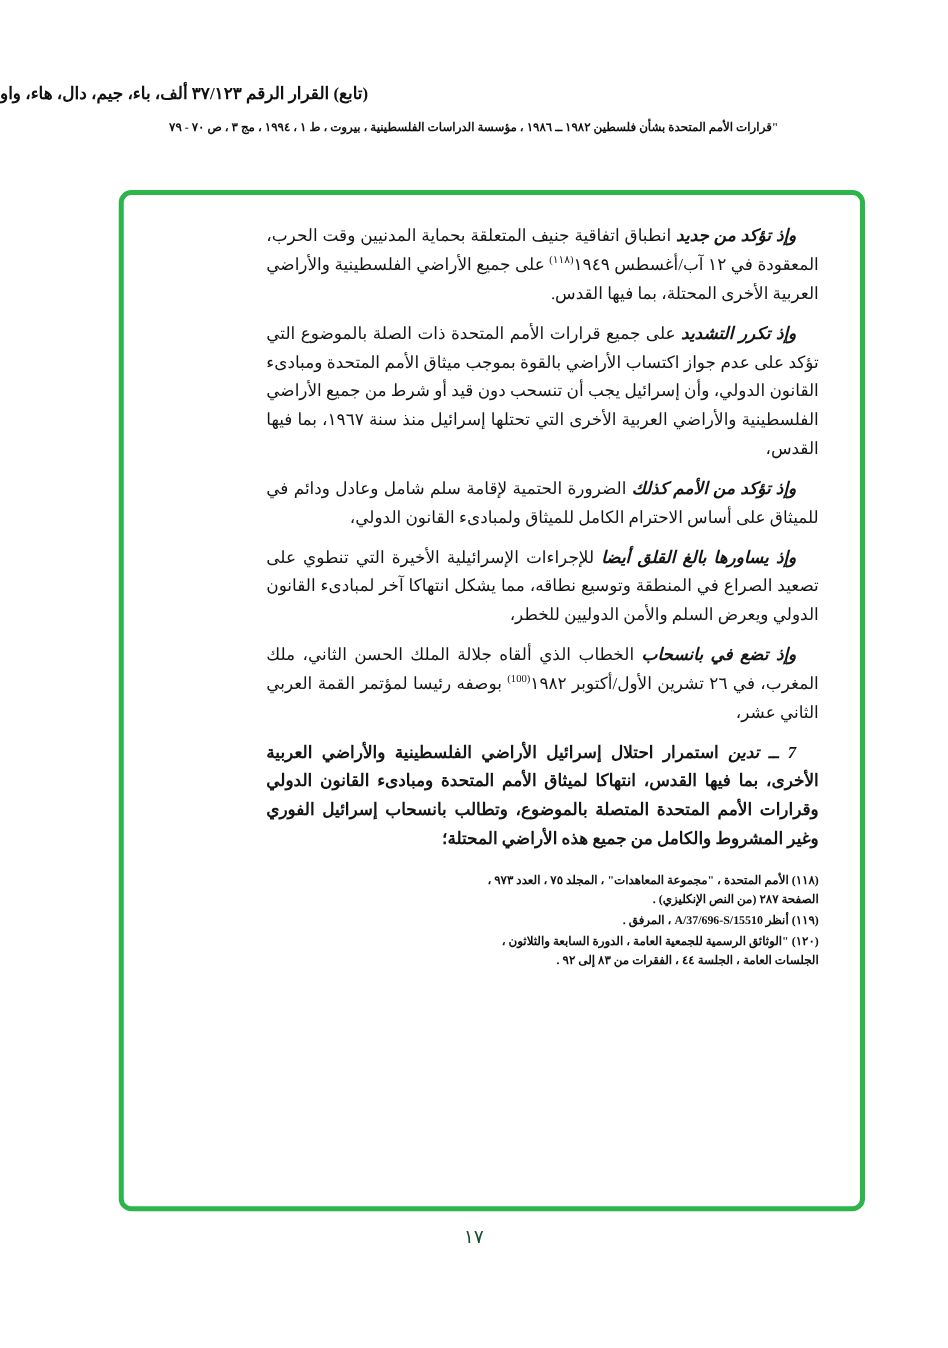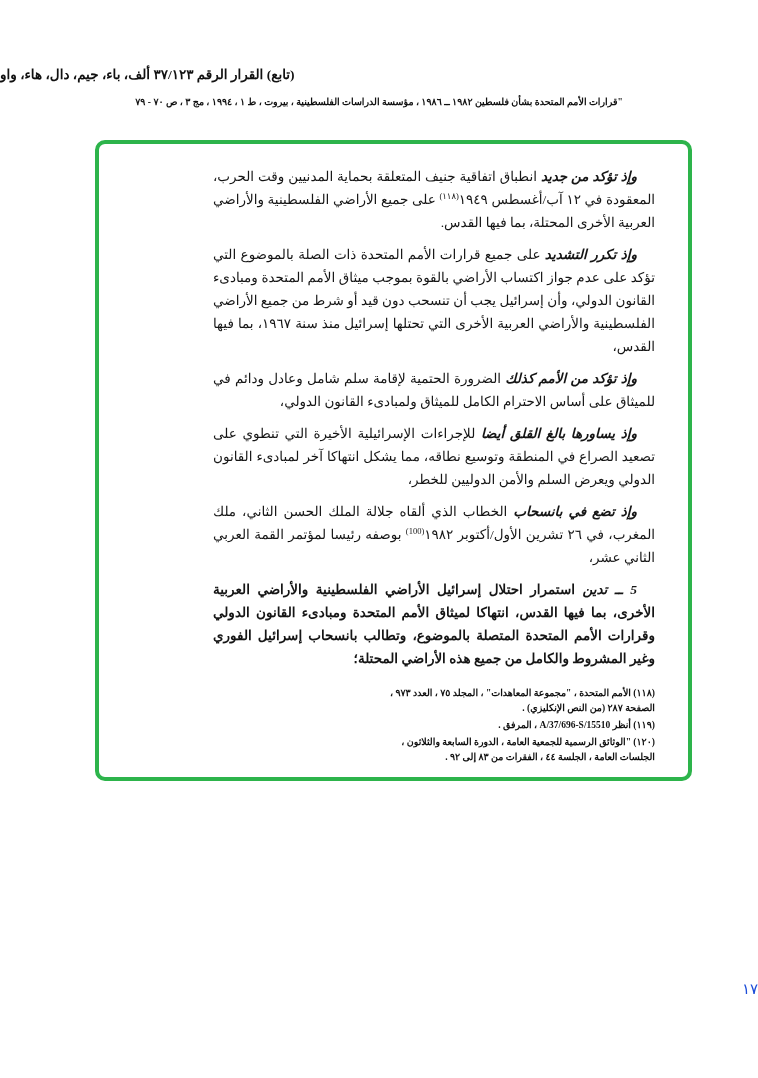--- a/index.html
+++ b/index.html
@@ -34,24 +34,24 @@
     left: 0;
     width: 100%;
     text-align: center;
     font-size: 9.5px;
     font-weight: bold;
     color: #111;
   }
   
   .green-box {
     position: absolute;
-    top: 140px;
+    top: 152px;
     left: 95px;
     width: 597px;
-    height: 641px;
+    height: 817px;
     box-sizing: border-box;
     border: 4px solid #2db44b;
     border-radius: 10px;
     background: #ffffff;
   }
   
   .body-text {
     width: 442px;
     margin: 21px 33px 0 0;
     color: #151515;
@@ -87,22 +87,23 @@
     line-height: 15px;
     text-align: right;
     color: #111;
   }
   
   .page-number {
     position: absolute;
     top: 980px;
     left: 0;
     width: 100%;
+    text-align: center;
     font-size: 15px;
-    color: #1d4ed8;
+    color: #14532d;
   }
 </style>
 </head>
 <body>
 
 <div class="page">
 
   <div class="header-title">(تابع) القرار الرقم ٣٧/١٢٣ ألف، باء، جيم، دال، هاء، واو</div>
 
   <div class="header-source">"قرارات الأمم المتحدة بشأن فلسطين ١٩٨٢ ــ ١٩٨٦ ، مؤسسة الدراسات الفلسطينية ، بيروت ، ط ١ ، ١٩٩٤ ، مج ٣ ، ص ٧٠ - ٧٩</div>
@@ -115,21 +116,21 @@
 
       <p class="para"><span class="lead">وإذ تكرر التشديد</span><span> على جميع قرارات الأمم المتحدة ذات الصلة بالموضوع التي تؤكد على عدم جواز اكتساب الأراضي بالقوة بموجب ميثاق الأمم المتحدة ومبادىء القانون الدولي، وأن إسرائيل يجب أن تنسحب دون قيد أو شرط من جميع الأراضي الفلسطينية والأراضي العربية الأخرى التي تحتلها إسرائيل منذ سنة ١٩٦٧، بما فيها القدس،</span><sup></sup><span></span></p>
 
       <p class="para"><span class="lead">وإذ تؤكد من الأمم كذلك</span><span> الضرورة الحتمية لإقامة سلم شامل وعادل ودائم في للميثاق على أساس الاحترام الكامل للميثاق ولمبادىء القانون الدولي،</span><sup></sup><span></span></p>
 
       <p class="para"><span class="lead">وإذ يساورها بالغ القلق أيضا</span><span> للإجراءات الإسرائيلية الأخيرة التي تنطوي على تصعيد الصراع في المنطقة وتوسيع نطاقه، مما يشكل انتهاكا آخر لمبادىء القانون الدولي ويعرض السلم والأمن الدوليين للخطر،</span><sup></sup><span></span></p>
 
 
       <p class="para"><span class="lead">وإذ تضع في بانسحاب</span><span> الخطاب الذي ألقاه جلالة الملك الحسن الثاني، ملك المغرب، في ٢٦ تشرين الأول/أكتوبر ١٩٨٢</span><sup>(100)</sup><span> بوصفه رئيسا لمؤتمر القمة العربي الثاني عشر،</span></p>
 
-      <p class="para bold-para"><span class="lead">5 ــ تدين</span><span> استمرار احتلال إسرائيل الأراضي الفلسطينية والأراضي العربية الأخرى، بما فيها القدس، انتهاكا لميثاق الأمم المتحدة ومبادىء القانون الدولي وقرارات الأمم المتحدة المتصلة بالموضوع، وتطالب بانسحاب إسرائيل الفوري وغير المشروط والكامل من جميع هذه الأراضي المحتلة؛</span><sup></sup><span></span></p>
+      <p class="para bold-para"><span class="lead">7 ــ تدين</span><span> استمرار احتلال إسرائيل الأراضي الفلسطينية والأراضي العربية الأخرى، بما فيها القدس، انتهاكا لميثاق الأمم المتحدة ومبادىء القانون الدولي وقرارات الأمم المتحدة المتصلة بالموضوع، وتطالب بانسحاب إسرائيل الفوري وغير المشروط والكامل من جميع هذه الأراضي المحتلة؛</span><sup></sup><span></span></p>
 
     </div>
 
     <div class="footnotes">
       <p class="footnote">(١١٨) الأمم المتحدة ، "مجموعة المعاهدات" ، المجلد ٧٥ ، العدد ٩٧٣ ، الصفحة ٢٨٧ (من النص الإنكليزي) .</p>
       <p class="footnote">(١١٩) أنظر A/37/696-S/15510 ، المرفق .</p>
       <p class="footnote">(١٢٠) "الوثائق الرسمية للجمعية العامة ، الدورة السابعة والثلاثون ، الجلسات العامة ، الجلسة ٤٤ ، الفقرات من ٨٣ إلى ٩٢ .</p>
     </div>
 
   </div>

